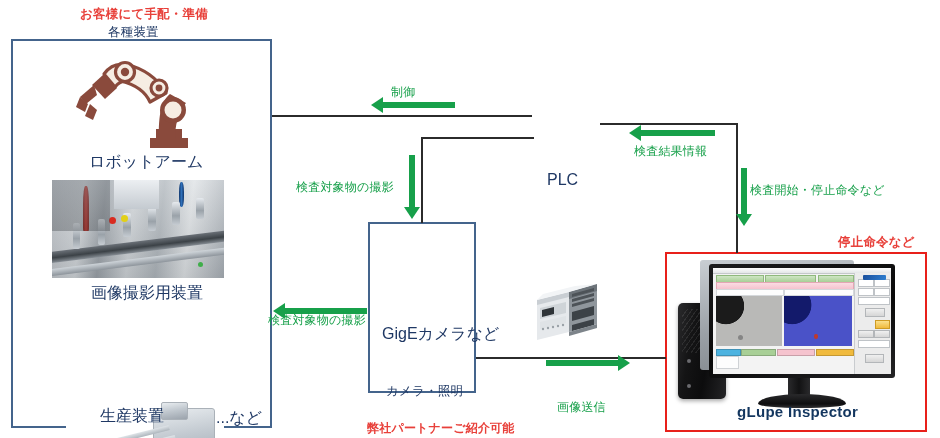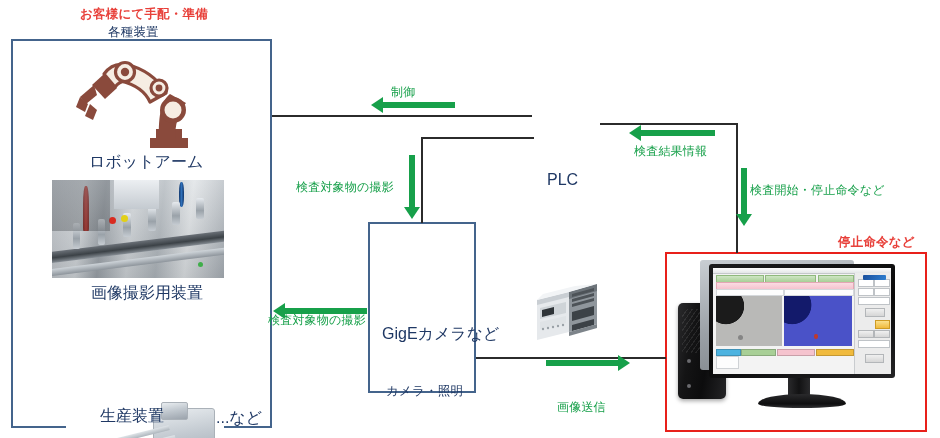--- a/index.html
+++ b/index.html
@@ -344,20 +344,21 @@
       <path d="M40 50 l28 -8 v4 l-28 8 z" fill="#7d848a"></path>
     </svg>
   </div>
   <div class="abs t-small-navy" style="left:547px; top:171px;">PLC</div>
 
   <div class="abs box-blue" style="left:368px; top:222px; width:108px; height:171px;"></div>
 
   <div class="abs t-small-navy" style="left:382px; top:324px;">GigEカメラなど</div>
 
   <div class="abs t-navy" style="left:386px; top:383px;">カメラ・照明</div>
+  <div class="abs t-red" style="left:367px; top:420px; font-size:12px;">弊社パートナーご紹介可能</div>
 
   <div class="abs t-red" style="left:838px; top:234px;">停止命令など</div>
 
   <div class="abs box-red" style="left:665px; top:252px; width:262px; height:180px;"></div>
 
   <div class="abs pc-tower" style="left:678px; top:303px; width:48px; height:96px;">
     <div class="pc-vent"></div>
     <div class="pc-dot" style="left:9px; top:58%;"></div>
     <div class="pc-dot" style="left:9px; top:84%;"></div>
   </div>
@@ -400,20 +401,21 @@
             <div class="sw-side-gbtn" style="left:28%; top:80%; width:46%; height:7%;"></div>
           </div>
           <div class="sw-logo"></div>
         </div>
       </div>
     </div>
     <div class="mon-neck" style="left:88px; top:118px; width:22px; height:20px;"></div>
     <div class="mon-base" style="left:58px; top:134px; width:88px; height:14px;"></div>
   </div>
 
+  <div class="abs t-title-bold" style="left:737px; top:403px;">gLupe Inspector</div>
 
   <div class="abs line-h" style="left:272px; top:115px; width:260px;"></div>
 
   <div class="abs line-h" style="left:421px; top:137px; width:113px;"></div>
   <div class="abs line-v" style="left:421px; top:137px; height:86px;"></div>
 
   <div class="abs line-h" style="left:600px; top:123px; width:137px;"></div>
   <div class="abs line-v" style="left:736px; top:123px; height:130px;"></div>
 
   <div class="abs line-h" style="left:476px; top:357px; width:190px;"></div>

